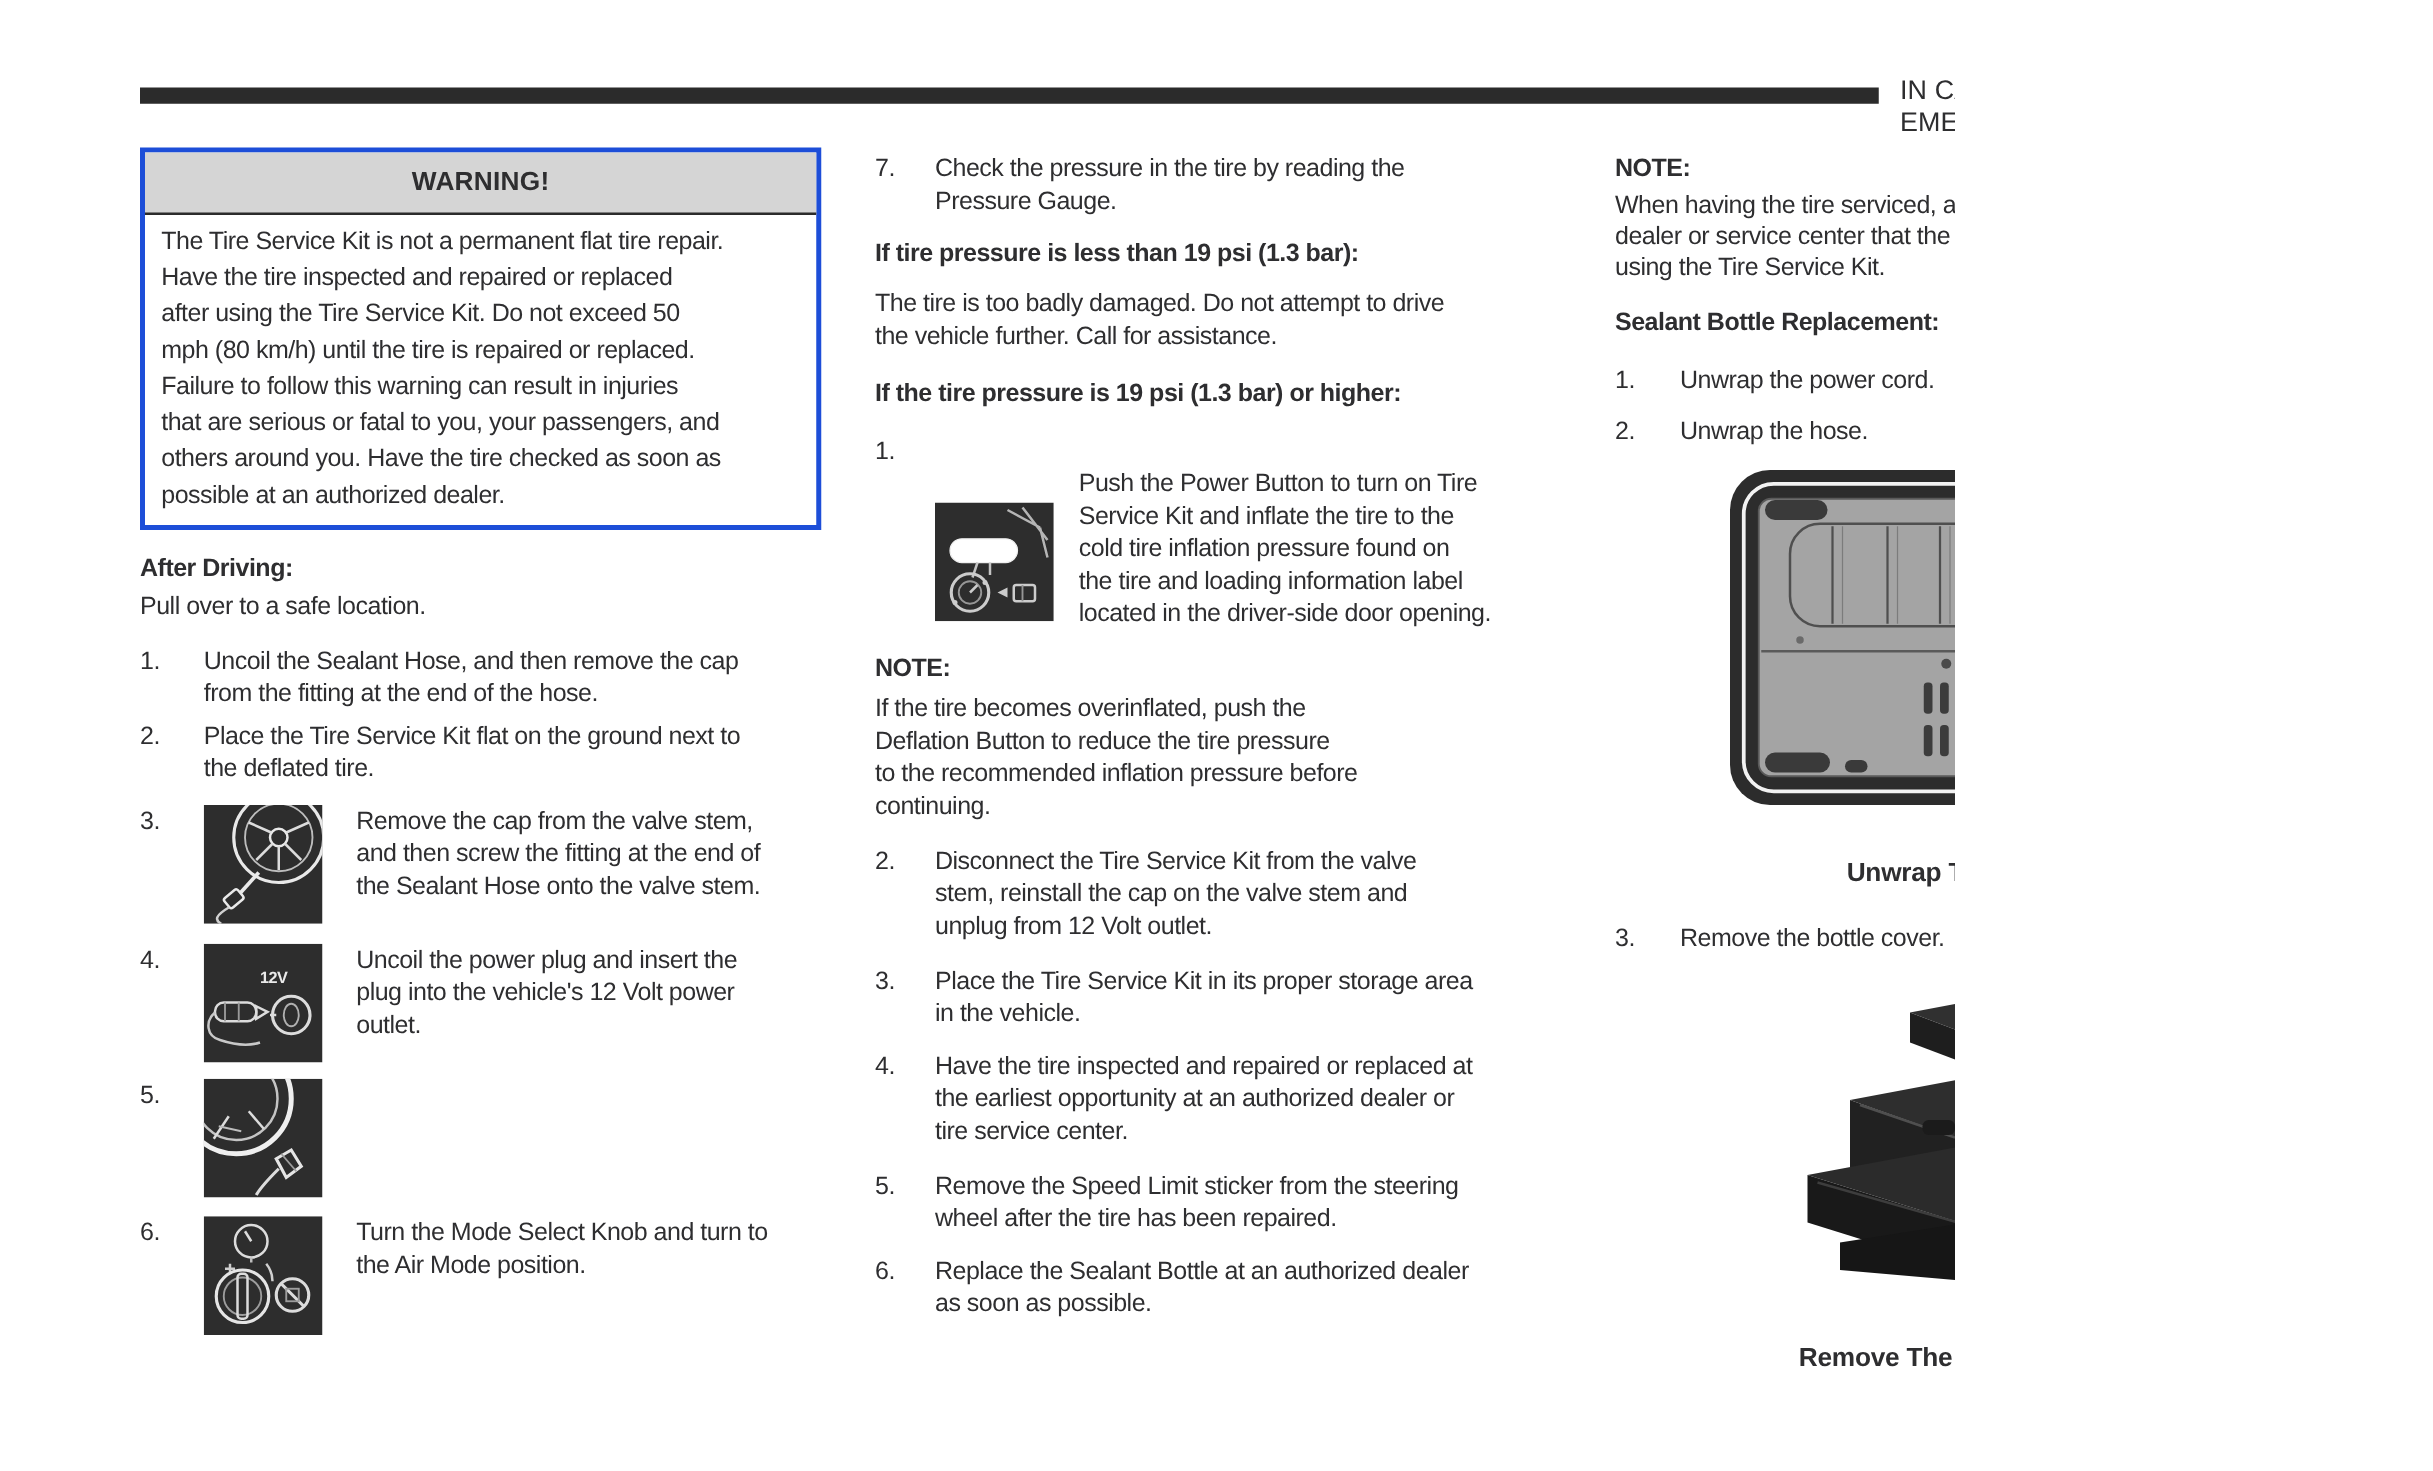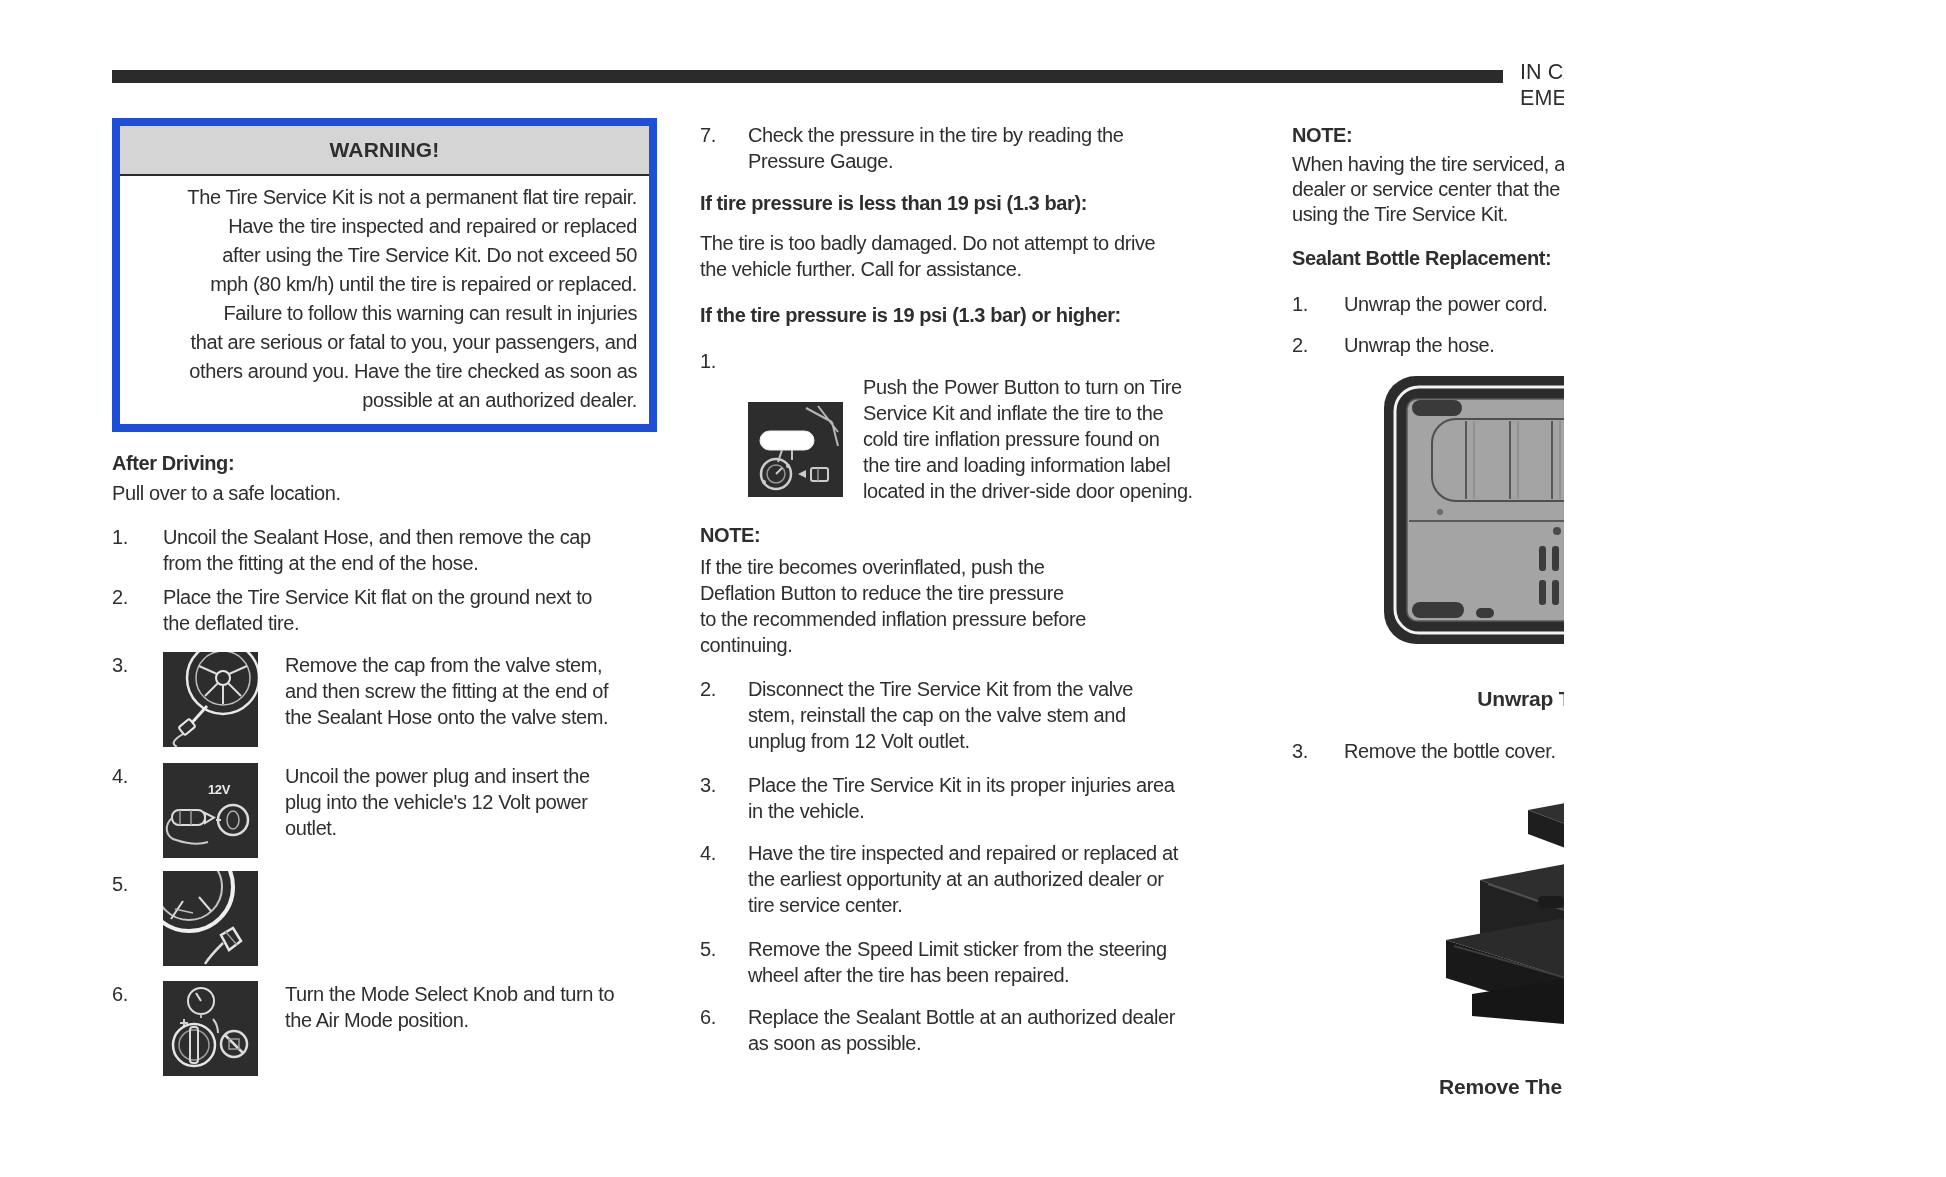--- a/index.html
+++ b/index.html
@@ -13,21 +13,21 @@
                  font-size:21.5px; letter-spacing:0.1px; line-height:26px; }
   .header-meta .pagenum { font-weight:bold; font-size:28px; }
 
   .col { position:absolute; width:545px; }
   .col-left   { left:112px;  top:118px; }
   .col-mid    { left:700px;  top:122px; }
   .col-right  { left:1292px; top:122px; }
   .pre  { white-space:pre-line; }
 
   
-  .warning-box { border:8px solid #1d4ed8;text-align:right; }
+  .warning-box { border:4px solid #1d4ed8; }
   .warning-head { height:48px; background:#d5d5d5; border-bottom:2px solid #2b2b2b;
                   display:flex; align-items:center; justify-content:center;
                   font-weight:bold; font-size:21px; letter-spacing:0.2px; }
   .warning-body { padding:7px 12px 9px 13px; line-height:29px; }
 
   .after-heading { margin-top:18px; font-weight:bold; }
   .intro { margin-top:4px; }
 
   .steps { margin-top:18px; }
   .step { display:flex; }
@@ -253,21 +253,21 @@
 
       <div class="m-step mb18">
         <div class="step-num">2.</div>
         <div class="step-text">Disconnect the Tire Service Kit from the valve
 stem, reinstall the cap on the valve stem and
 unplug from 12 Volt outlet.</div>
       </div>
 
       <div class="m-step mb16">
         <div class="step-num">3.</div>
-        <div class="step-text">Place the Tire Service Kit in its proper injuries area
+        <div class="step-text">Place the Tire Service Kit in its proper storage area
 in the vehicle.</div>
       </div>
 
       <div class="m-step mb18">
         <div class="step-num">4.</div>
         <div class="step-text">Have the tire inspected and repaired or replaced at
 the earliest opportunity at an authorized dealer or
 tire service center.</div>
       </div>
 

